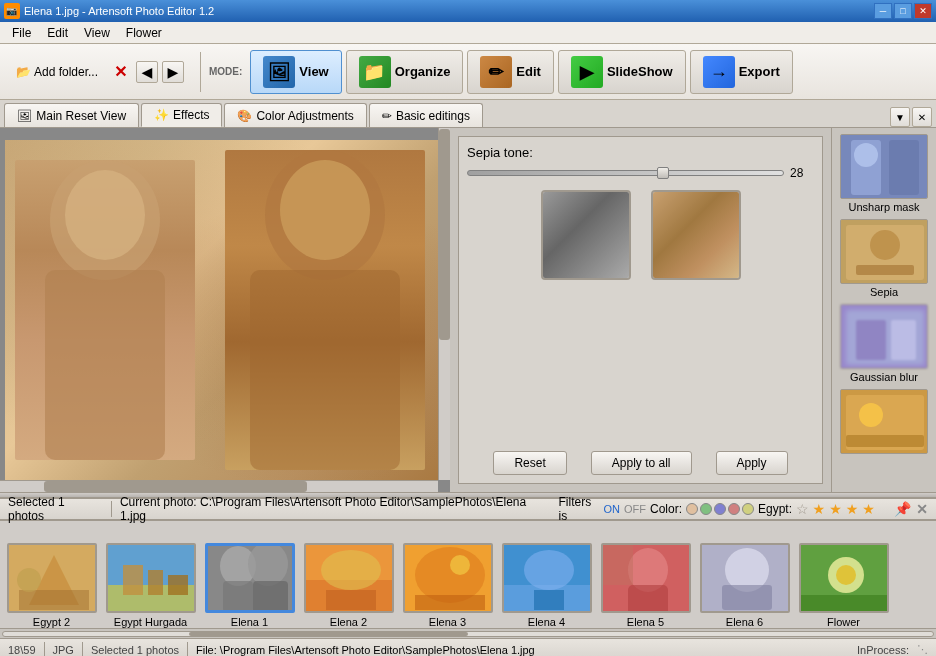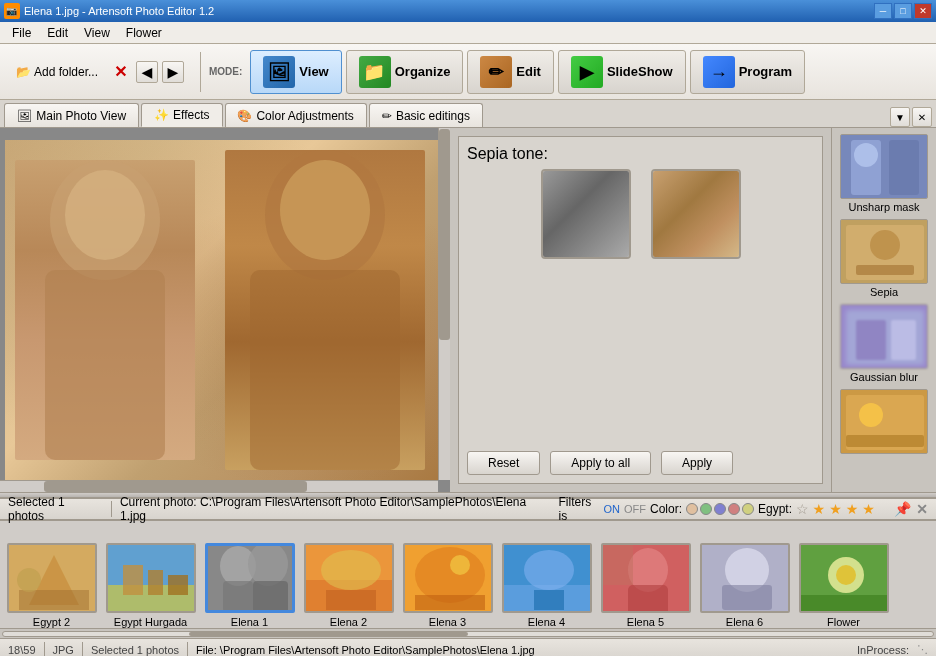--- a/index.html
+++ b/index.html
@@ -213,21 +213,21 @@
       gap: 8px;
     }
     .effects-inner {
       background: #d8d4ce;
       border: 1px solid #a0998e;
       flex: 1;
       display: flex;
       flex-direction: column;
       padding: 8px;
     }
-    .sepia-label { font-size: 16px; margin-bottom: 6px; }
+    .sepia-label { font-size: 13px; margin-bottom: 6px; }
     .slider-row { display: flex; align-items: center; gap: 6px; margin-bottom: 10px; }
     .slider {
       flex: 1;
       height: 6px;
       background: linear-gradient(to right, #a0a0a0, #e0e0e0);
       border: 1px solid #808080;
       border-radius: 3px;
       position: relative;
     }
     .slider-thumb {
@@ -258,21 +258,22 @@
     }
     .preview-before {
       background: linear-gradient(135deg, #888 0%, #555 50%, #777 100%);
     }
     .preview-after {
       background: linear-gradient(135deg, #c8a070 0%, #a87840 50%, #c09060 100%);
     }
 
     .effects-buttons {
       display: flex;
-      gap: 10px;
+      gap: 24px;
+      justify-content: center;
       margin-top: auto;
     }
     .eff-btn {
       padding: 4px 20px;
       background: linear-gradient(to bottom, #f8f6f3, #d8d4ce);
       border: 1px solid #a0998e;
       border-radius: 3px;
       cursor: pointer;
       font-size: 12px;
     }
@@ -502,28 +503,28 @@
   <div class="mode-btn mode-btn-edit">
     <div class="mode-btn-icon">✏</div>
     <span>Edit</span>
   </div>
   <div class="mode-btn mode-btn-slideshow">
     <div class="mode-btn-icon">▶</div>
     <span>SlideShow</span>
   </div>
   <div class="mode-btn mode-btn-export">
     <div class="mode-btn-icon">→</div>
-    <span>Program</span>
+    <span>Export</span>
   </div>
 </div>
 
 <div class="tabs-bar">
   <div class="tab">
     <span>🖼</span>
-    <span>Main Photo View</span>
+    <span>Main Reset View</span>
   </div>
   <div class="tab active">
     <span>✨</span>
     <span>Effects</span>
   </div>
   <div class="tab">
     <span>🎨</span>
     <span>Color Adjustments</span>
   </div>
   <div class="tab">
@@ -562,20 +563,26 @@
     <div class="photo-scroll-v">
       <div class="scroll-thumb" style="height:60%; width:100%; margin-top:10%;"></div>
     </div>
   </div>
 
   <div class="effects-outer">
 
     <div class="effects-panel">
       <div class="effects-inner">
         <div class="sepia-label">Sepia tone:</div>
+        <div class="slider-row">
+          <div class="slider">
+            <div class="slider-thumb" style="left: 60%;"></div>
+          </div>
+          <span class="slider-value">28</span>
+        </div>
 
         <div class="preview-row">
           <div class="preview-thumb preview-before">
             <div class="face-before"></div>
           </div>
           <div class="preview-thumb preview-after">
             <div class="face-after"></div>
           </div>
         </div>
 

